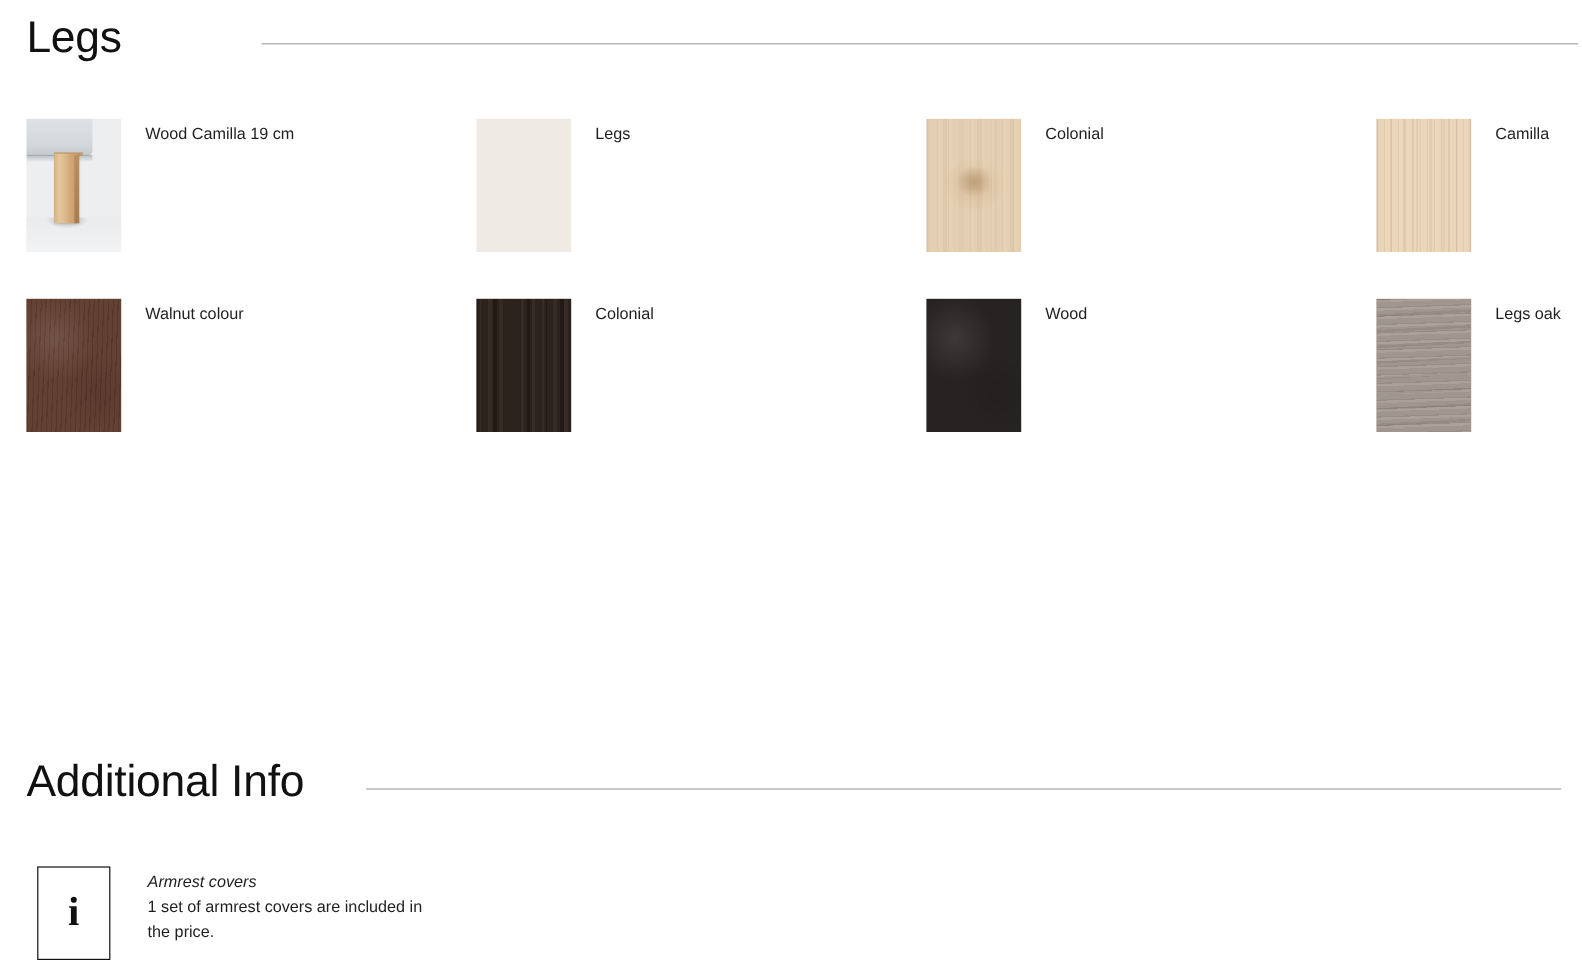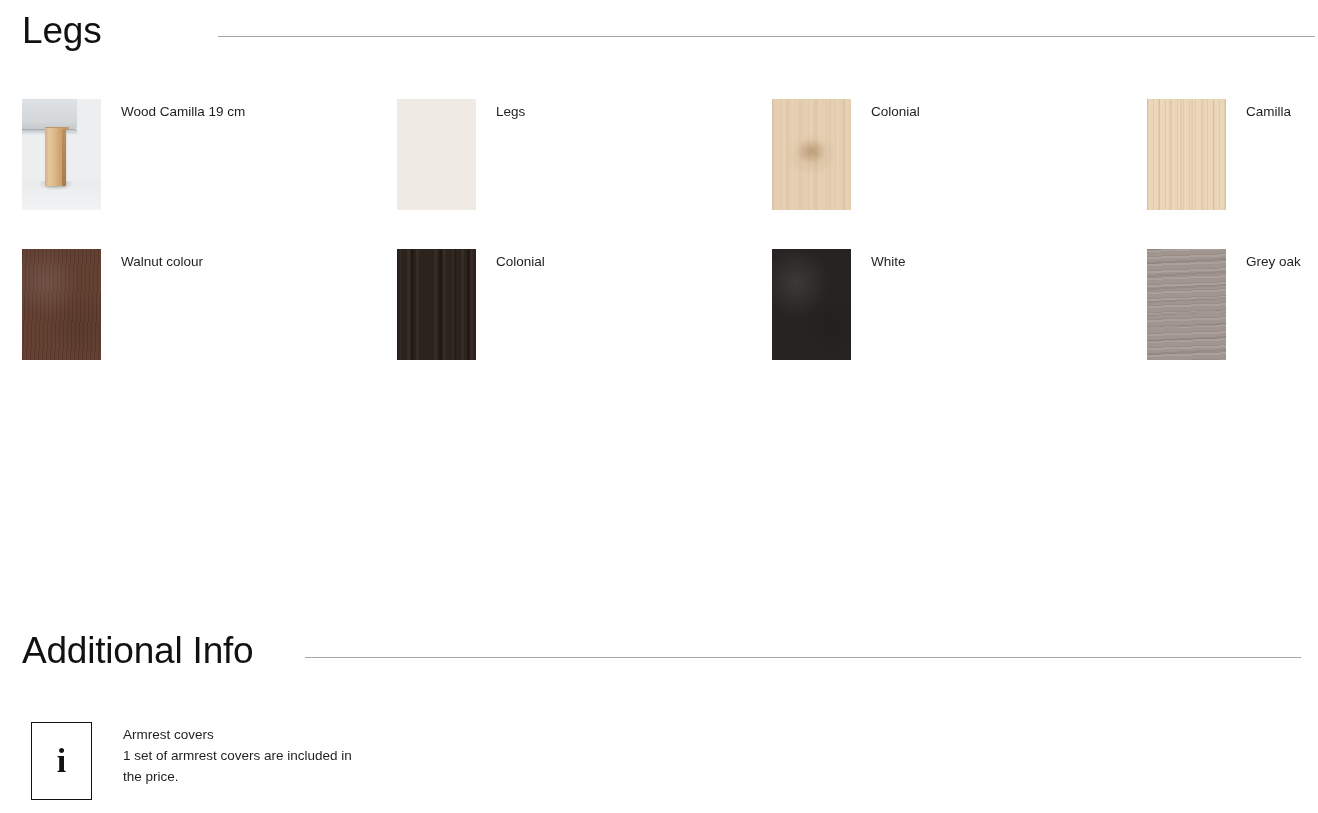--- a/index.html
+++ b/index.html
@@ -205,21 +205,21 @@
     font-family: "Liberation Serif", serif;
   }
   .info-text {
     margin-left: 31px;
     margin-top: 2px;
     font-size: 13.5px;
     line-height: 21px;
     color: #1f1f1f;
     max-width: 245px;
   }
-  .info-title { display: block; }
+  .info-title { display: block; font-style: italic; }
   .info-body { display: block; }
 </style>
 </head>
 <body>
 
 <div class="section-head" id="head-legs">
   <div class="section-title">Legs</div>
   <div class="section-rule"></div>
 </div>
 
@@ -263,27 +263,27 @@
     <div class="swatch-item">
       <div class="swatch-chip" style="background: rgb(36, 26, 20);">
         <div class="tex tex-vgrain-soft"></div>
       </div>
       <div class="swatch-label">Colonial</div>
     </div>
     <div class="swatch-item">
       <div class="swatch-chip" style="background: rgb(38, 35, 34);">
         <div class="tex tex-mottle"></div>
       </div>
-      <div class="swatch-label">White</div>
+      <div class="swatch-label">Wood</div>
     </div>
     <div class="swatch-item">
       <div class="swatch-chip" style="background: rgb(156, 144, 137);">
         <div class="tex tex-hgrain"></div>
       </div>
-      <div class="swatch-label">Grey oak</div>
+      <div class="swatch-label">Legs oak</div>
     </div>
   </div>
 
 <div class="section-head" id="head-additional">
   <div class="section-title">Additional Info</div>
   <div class="section-rule"></div>
 </div>
 
 <div class="info-block">
   <div class="info-icon-box">

